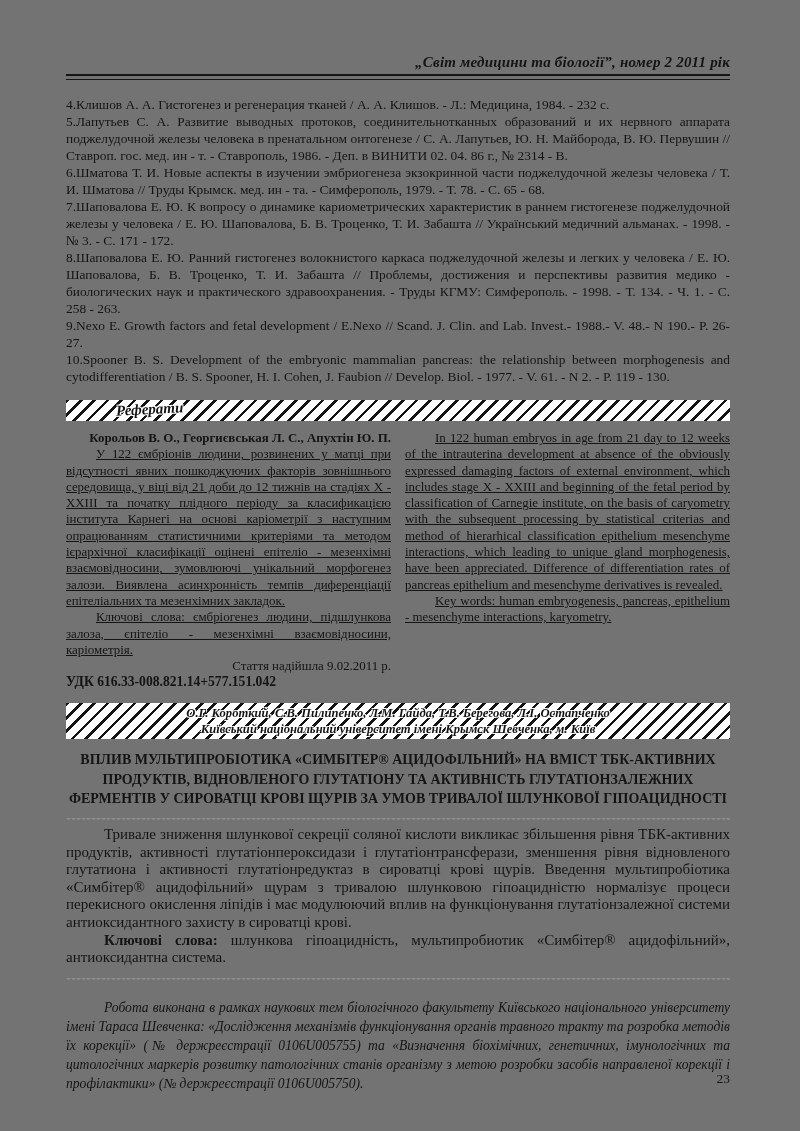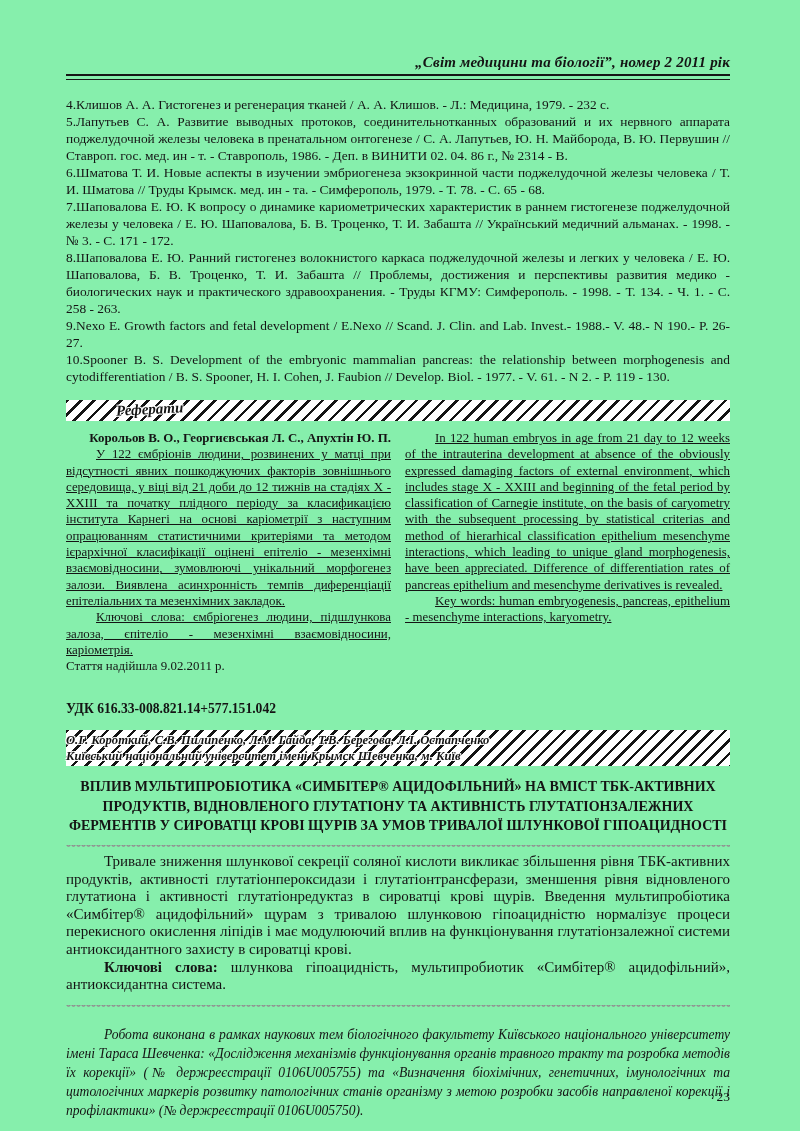--- a/index.html
+++ b/index.html
@@ -1,20 +1,20 @@
 <!DOCTYPE html>
 <html><head>
 <meta charset="utf-8">
 <style>
   html,body { margin:0; padding:0; background:#e8e8e8; }
   .page {
     position:relative;
     width:800px; height:1131px;
     margin:0 auto;
-    background:#86efac;
+    background:#737373;
     box-sizing:border-box;
     padding:54px 70px 0 66px;
     font-family:"Liberation Serif", serif;
     color:#141414;
     overflow:hidden;
   }
   
   .journal-line {
     text-align:right;
     font-size:15px;
@@ -53,38 +53,38 @@
     font-size:15px;
     transform:rotate(-3deg);
     text-shadow:1px 1px 0 #fff,-1px -1px 0 #fff,1px -1px 0 #fff,-1px 1px 0 #fff;
   }
   .authors-band {
     margin-top:13px;
     height:36px;
     display:flex;
     flex-direction:column;
     justify-content:center;
-    text-align:left;
+    text-align:center;
   }
   .authors-band div {
     font-size:12.6px;
     font-weight:bold;
     font-style:italic;
     line-height:16px;
     text-shadow:1px 1px 0 #fff,-1px -1px 0 #fff,1px -1px 0 #fff,-1px 1px 0 #fff;
   }
   
   .columns { display:flex; gap:14px; margin-top:9px; }
   .col { flex:1 1 0; font-size:12.9px; line-height:16.3px; }
   .col-title { font-weight:bold; text-align:center; margin:0 0 0 0; }
   .col-authors { font-weight:bold; text-align:right; margin:0; }
   .col p.body { margin:0; text-align:justify; text-indent:30px;text-decoration:underline; }
-  .col p.received { margin:0; text-align:left; }
+  .col p.received { margin:0; text-align:right; }
   
-  .udk { margin-top:27px; font-weight:bold; font-size:13.6px; }
+  .udk { font-weight:bold; font-size:13.6px; }
   .article-title {
     margin:11px 0 0 0;
     font-size:14px;
     font-weight:bold;
     text-align:center;
     line-height:19.5px;
   }
   .zigzag {
     height:5px;
     margin-top:9px;
@@ -105,36 +105,36 @@
   .funding {
     margin:15px 0 0 0;
     font-size:13.6px;
     font-style:italic;
     line-height:19px;
     text-align:justify;
     text-indent:38px;
   }
   .page-number {
     position:absolute;
-    right:70px; bottom:26px;
+    right:70px; bottom:44px;
     font-size:13.5px;
   }
 </style>
 </head>
 <body>
 
 <div class="page">
 
   <div class="header">
     <div class="journal-line">„Світ медицини та біології”, номер 2 2011 рік</div>
     <div class="double-rule"></div>
   </div>
 
   <div class="references">
-    <p>4.Клишов А. А. Гистогенез и регенерация тканей / А. А. Клишов. - Л.: Медицина, 1979. - 232 с.</p>
+    <p>4.Клишов А. А. Гистогенез и регенерация тканей / А. А. Клишов. - Л.: Медицина, 1984. - 232 с.</p>
     <p>5.Лапутьев С. А. Развитие выводных протоков, соединительнотканных образований и их нервного аппарата поджелудочной железы человека в пренатальном онтогенезе / С. А. Лапутьев, Ю. Н. Майборода, В. Ю. Первушин // Ставроп. гос. мед. ин - т. - Ставрополь, 1986. - Деп. в ВИНИТИ 02. 04. 86 г., № 2314 - В.</p>
     <p>6.Шматова Т. И. Новые аспекты в изучении эмбриогенеза экзокринной части поджелудочной железы человека / Т. И. Шматова // Труды Крымск. мед. ин - та. - Симферополь, 1979. - Т. 78. - С. 65 - 68.</p>
     <p>7.Шаповалова Е. Ю. К вопросу о динамике кариометрических характеристик в раннем гистогенезе поджелудочной железы у человека / Е. Ю. Шаповалова, Б. В. Троценко, Т. И. Забашта // Український медичний альманах. - 1998. - № 3. - С. 171 - 172.</p>
     <p>8.Шаповалова Е. Ю. Ранний гистогенез волокнистого каркаса поджелудочной железы и легких у человека / Е. Ю. Шаповалова, Б. В. Троценко, Т. И. Забашта // Проблемы, достижения и перспективы развития медико - биологических наук и практического здравоохранения. - Труды КГМУ: Симферополь. - 1998. - Т. 134. - Ч. 1. - С. 258 - 263.</p>
     <p>9.Nexo E. Growth factors and fetal development /  E.Nexo // Scand. J. Clin. and Lab. Invest.- 1988.- V. 48.- N 190.- P. 26- 27.</p>
     <p>10.Spooner B. S. Development of the embryonic mammalian pancreas: the relationship between morphogenesis and cytodifferentiation / B. S. Spooner, H. I. Cohen, J. Faubion // Develop. Biol. - 1977. - V. 61. - N 2. - P. 119 - 130.</p>
   </div>
 
   <div class="hatch referaty-band">
     <span class="referaty-label">Реферати</span>

